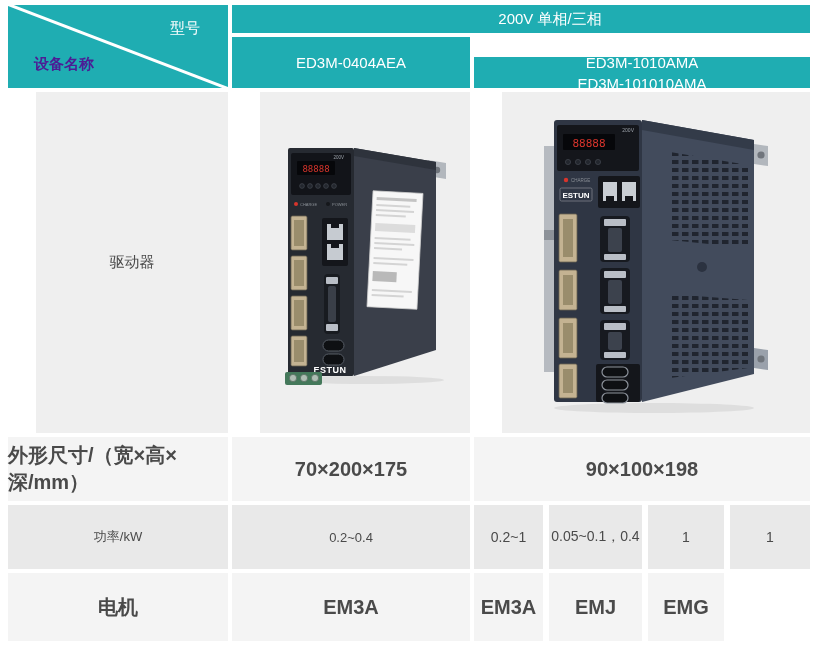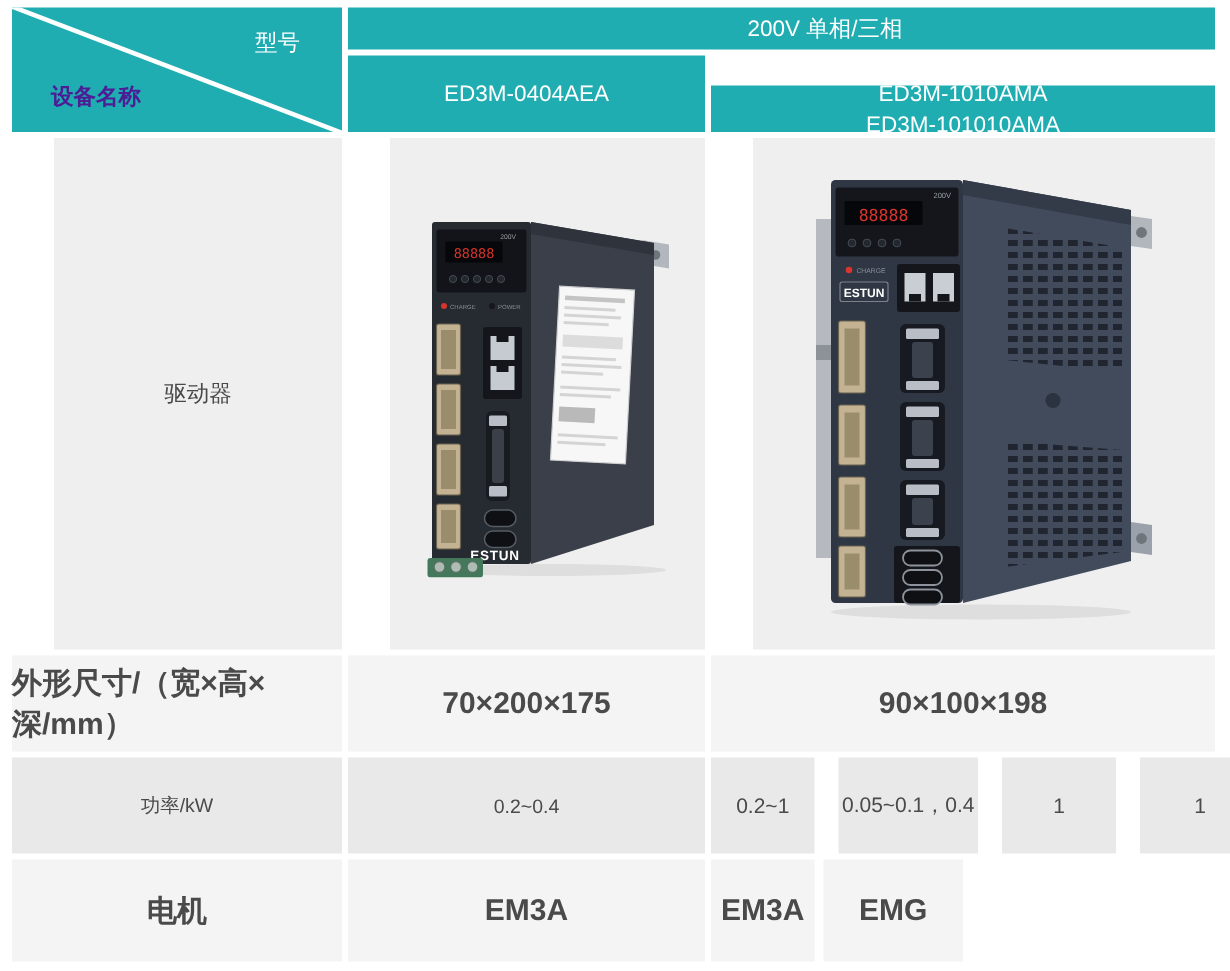--- a/index.html
+++ b/index.html
@@ -33,21 +33,21 @@
   .drv-label { grid-column:1; grid-row:3; }
   .drv1 { grid-column:2; grid-row:3; }
   .drv2 { grid-column:3; grid-row:3; }
 
   .dim-label { grid-column:1; grid-row:4; }
   .dim1 { grid-column:2; grid-row:4; }
   .dim2 { grid-column:3; grid-row:4; }
 
   .pow-label { grid-column:1; grid-row:5; }
   .pow1 { grid-column:2; grid-row:5; }
-  .pow-group { grid-column:3; grid-row:5; display:grid; grid-template-columns:69px 93px 76px 80px; gap:16px; }
+  .pow-group { grid-column:3; grid-row:5; display:grid; grid-template-columns:69px 93px 76px 80px; gap:6px; }
   .pow-group .cell { font-size:14px; white-space:nowrap; }
 
   .mot-label { grid-column:1; grid-row:6; }
   .mot1 { grid-column:2; grid-row:6; }
   .mot-group { grid-column:3; grid-row:6; display:grid; grid-template-columns:69px 93px 76px 80px; gap:6px; }
 </style>
 </head>
 <body>
 
 <div class="page">
@@ -240,17 +240,18 @@
       <div class="cell rowdark">0.2~1</div>
       <div class="cell rowdark">0.05~0.1，0.4</div>
       <div class="cell rowdark">1</div>
       <div class="cell rowdark">1</div>
     </div>
 
     <div class="cell rowlight mot-label">电机</div>
     <div class="cell rowlight mot1">EM3A</div>
     <div class="mot-group">
       <div class="cell rowlight">EM3A</div>
+      <div class="cell rowlight">EMJ</div>
       <div class="cell rowlight">EMG</div>
     </div>
 
   </div>
 </div>
 
 </body></html>

